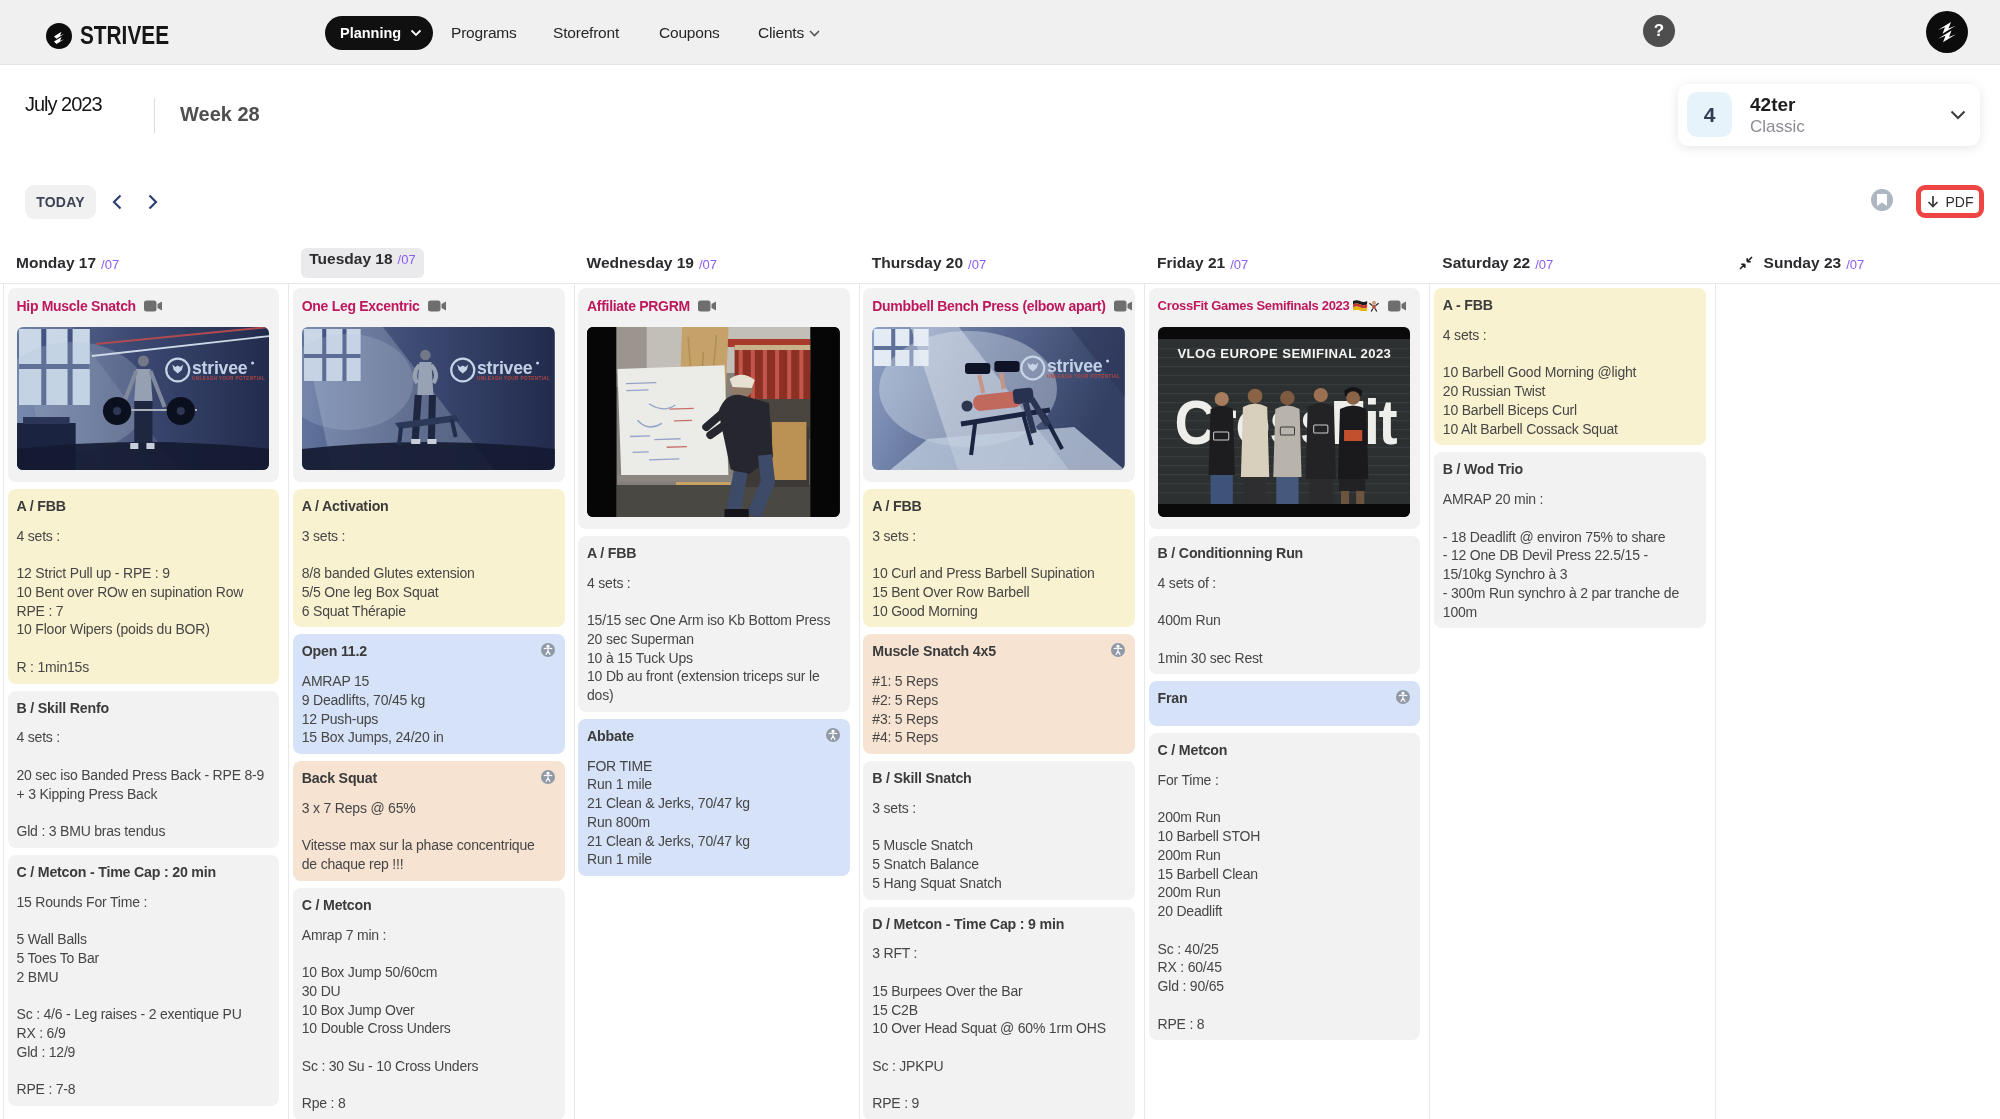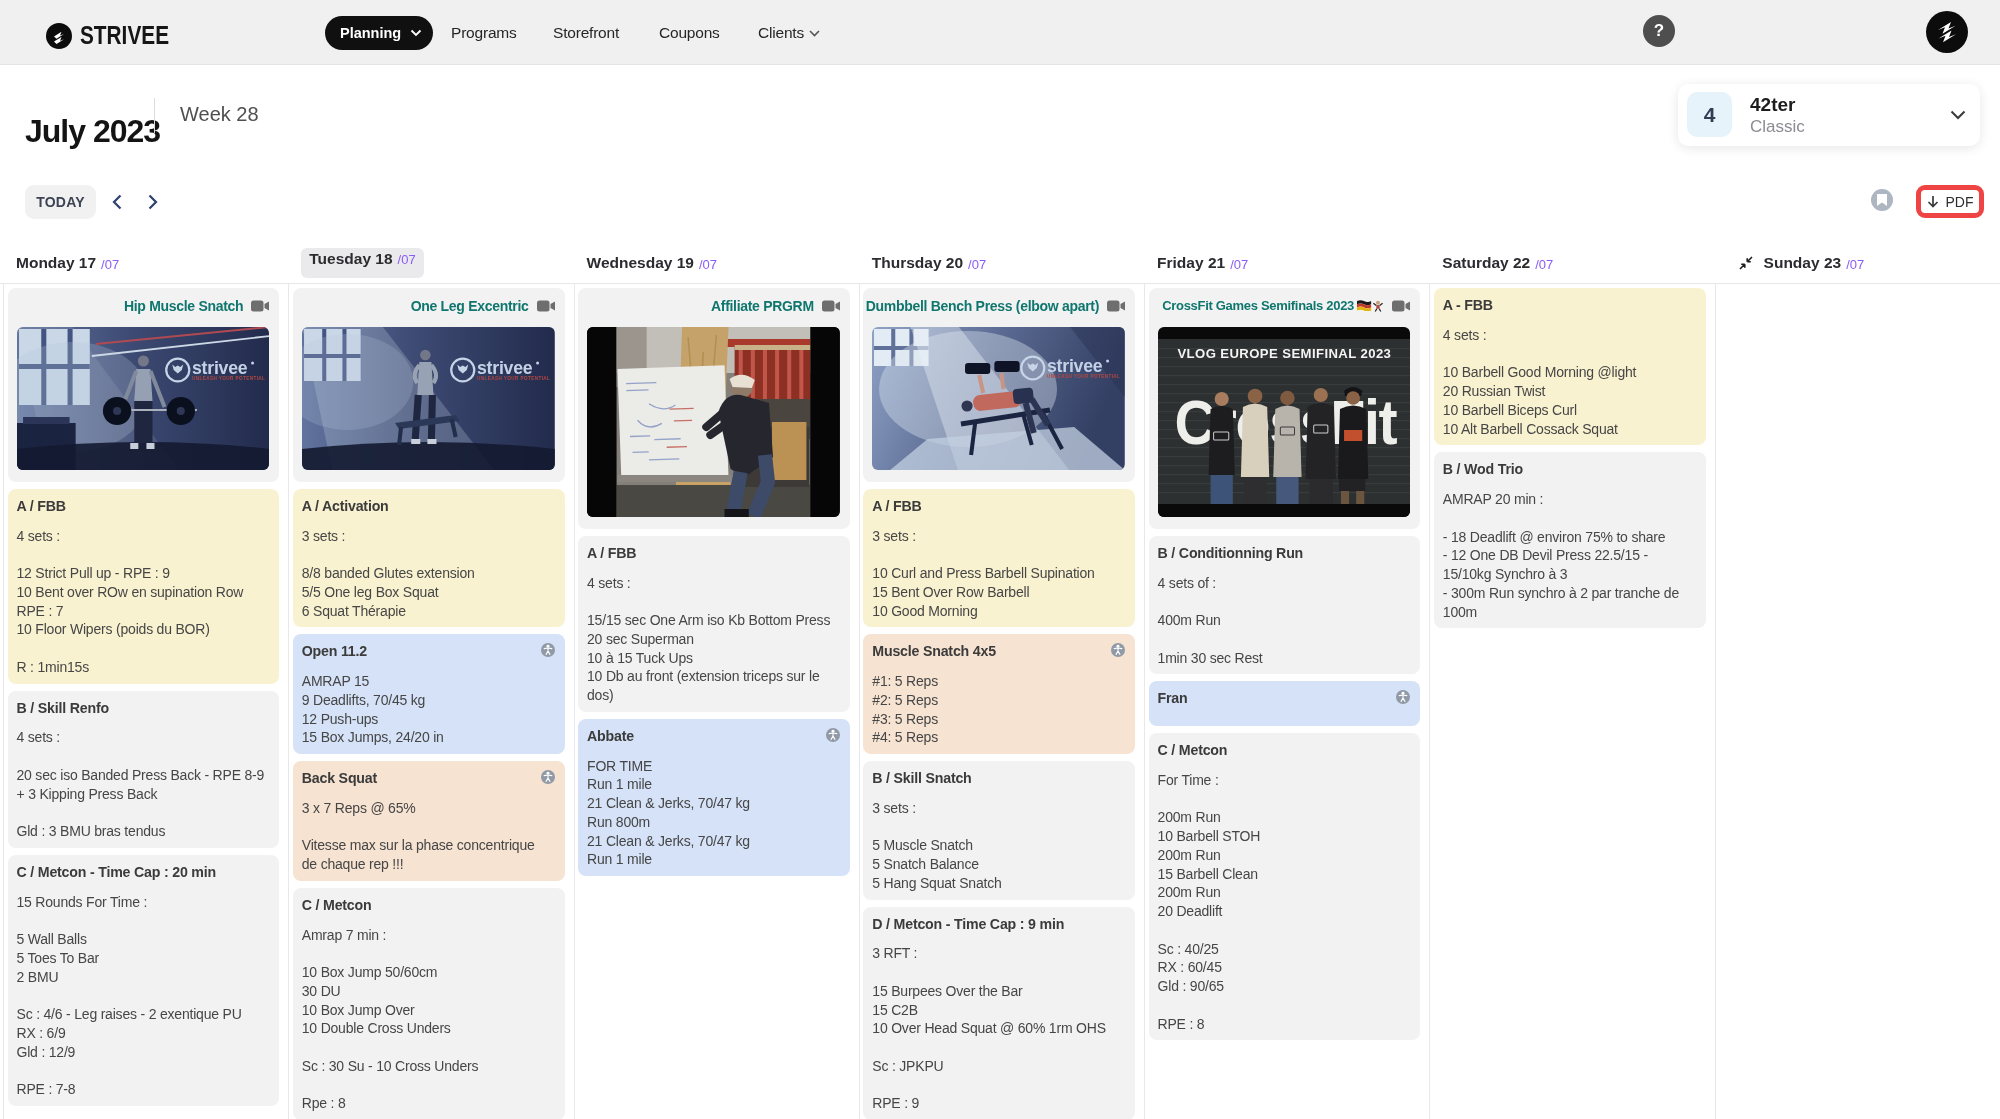--- a/index.html
+++ b/index.html
@@ -4,42 +4,42 @@
 *{margin:0;padding:0;box-sizing:border-box}
 html,body{width:2000px;height:1119px;overflow:hidden}
 body{font-family:"Liberation Sans",sans-serif;background:#fff;position:relative;color:#3d3d3d}
 .nav{position:absolute;top:0;left:0;width:2000px;height:65px;background:#f0f0f1;border-bottom:1px solid #e4e4e5}
 .logo{position:absolute;left:46px;top:20px;display:flex;align-items:center}
 .logot{font-size:26px;font-weight:bold;color:#161616;letter-spacing:0;margin-left:8px;transform:scale(.8,1);transform-origin:left center}
 .pill{position:absolute;left:325px;top:16px;height:34px;background:#101010;border-radius:17px;color:#fff;font-size:14.5px;font-weight:bold;display:flex;align-items:center;padding:0 11px 0 15px}
 .mi{position:absolute;top:24px;font-size:15.5px;letter-spacing:-.2px;color:#262626}
 .help{position:absolute;left:1643px;top:15px;width:32px;height:32px;border-radius:50%;background:#4e4e4e;color:#fff;font-size:17px;font-weight:bold;text-align:center;line-height:32px}
 .avatar{position:absolute;left:1926px;top:11px;width:42px;height:42px;border-radius:50%;background:#0c0c0c}
-.h1{position:absolute;left:25px;top:114px;font-size:32px;letter-spacing:-1px;line-height:34px;font-weight:bold;color:#141414}
+.h1{position:absolute;left:25px;top:87px;font-size:20px;letter-spacing:-1px;line-height:34px;font-weight:normal;color:#141414}
 .vdiv{position:absolute;left:154px;top:98px;width:1px;height:35px;background:#dcdcdc}
-.wk{position:absolute;left:180px;top:103px;font-size:20px;color:#4f4f4f;font-weight:normal}
+.wk{position:absolute;left:180px;top:103px;font-size:20px;color:#4f4f4f;font-weight:bold}
 .picker{position:absolute;left:1678px;top:84px;width:302px;height:62px;background:#fff;border-radius:10px;box-shadow:0 2px 12px rgba(0,0,0,.1)}
 .pnum{position:absolute;left:9px;top:8px;width:45px;height:45px;background:#e7f3fa;border-radius:10px;color:#333c55;font-size:21px;font-weight:bold;text-align:center;line-height:45px}
 .pname{position:absolute;left:72px;top:10px;font-size:19px;font-weight:bold;color:#1d1d1d}
 .ptype{position:absolute;left:72px;top:33px;font-size:17px;color:#8b8b93}
 .today{position:absolute;left:25px;top:185px;width:71px;height:34px;background:#f1f1f2;border-radius:9px;font-size:14px;font-weight:bold;color:#3c4454;text-align:center;line-height:34px;letter-spacing:.2px}
 .bkm{position:absolute;left:1871px;top:189px;width:22px;height:22px;border-radius:50%;background:#aeb6c1}
 .pdf{position:absolute;left:1916px;top:185px;width:68px;height:33px;background:#fff;border:5px solid #ef4444;border-radius:9px;display:flex;align-items:center;justify-content:center;font-size:14px;color:#2e2e2e;gap:7px}
 .days{position:absolute;left:3px;top:251px;width:1997px;display:flex}
 .dh{width:285.28px;padding-left:13px;font-size:15.5px;font-weight:bold;color:#2b2b30;height:24px;display:flex;align-items:center}
 .dh .s{font-size:13px;color:#8b5cf6;font-weight:normal;margin-left:5px;padding-top:2px}
 .tpill{background:#eaeaec;border-radius:6px;padding:2px 8px 10px;margin-left:3px;display:inline-flex;align-items:baseline}
 .grid{position:absolute;left:0;top:283px;width:2000px;height:836px;border-top:1px solid #e8e8ea;display:flex;padding-left:3px;overflow:hidden}
 .col{width:285.28px;flex:none;border-left:1px solid #e8e8ea;padding:4px 9px 0 3.5px}
 .c{position:relative;border-radius:8px;padding:8px 12px 7px 9px;margin-bottom:7px;font-size:14px;letter-spacing:-.2px;line-height:18.75px;color:#464646}
 .c h3{font-size:14.2px;letter-spacing:-.2px;line-height:18.75px;margin-bottom:11px;color:#3b3b3b}
 .c .b{white-space:pre-line}
 .g{background:#f2f2f3}.y{background:#f9f2d0}.bl{background:#d5e2f7}.pe{background:#f6e3d2}
 .media{background:#f2f2f3;padding:9px 10px 12px 9px}
-.media .tt{display:flex;justify-content:flex-end;align-items:center;font-weight:bold;font-size:14px;letter-spacing:-.3px;line-height:18.75px;color:#0f766e;white-space:nowrap}
+.media .tt{display:flex;justify-content:flex-start;align-items:center;font-weight:bold;font-size:14px;letter-spacing:-.3px;line-height:18.75px;color:#be185d;white-space:nowrap}
 .media .ph{display:block;margin-top:11px;border-radius:6px;width:100%;height:143px}
 .media .ph.tall{height:190px}
 .vic{flex:none;margin-left:8px}
 .inf{position:absolute;right:10px;top:9px;width:14px;height:14px}
 </style></head>
 <body>
 <div class="nav">
  <div class="logo">
   <svg width="26" height="26" viewBox="0 0 26 26">
         <circle cx="13" cy="13" r="13" fill="#0c0c0c"></circle>

